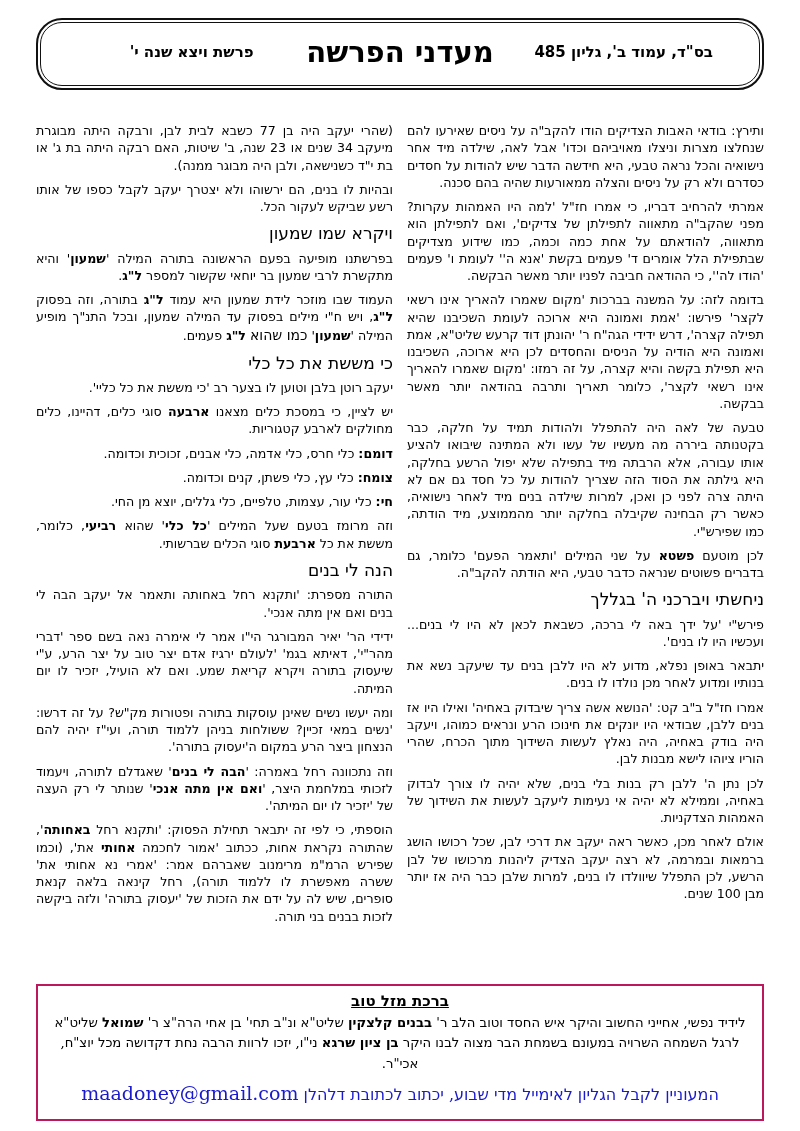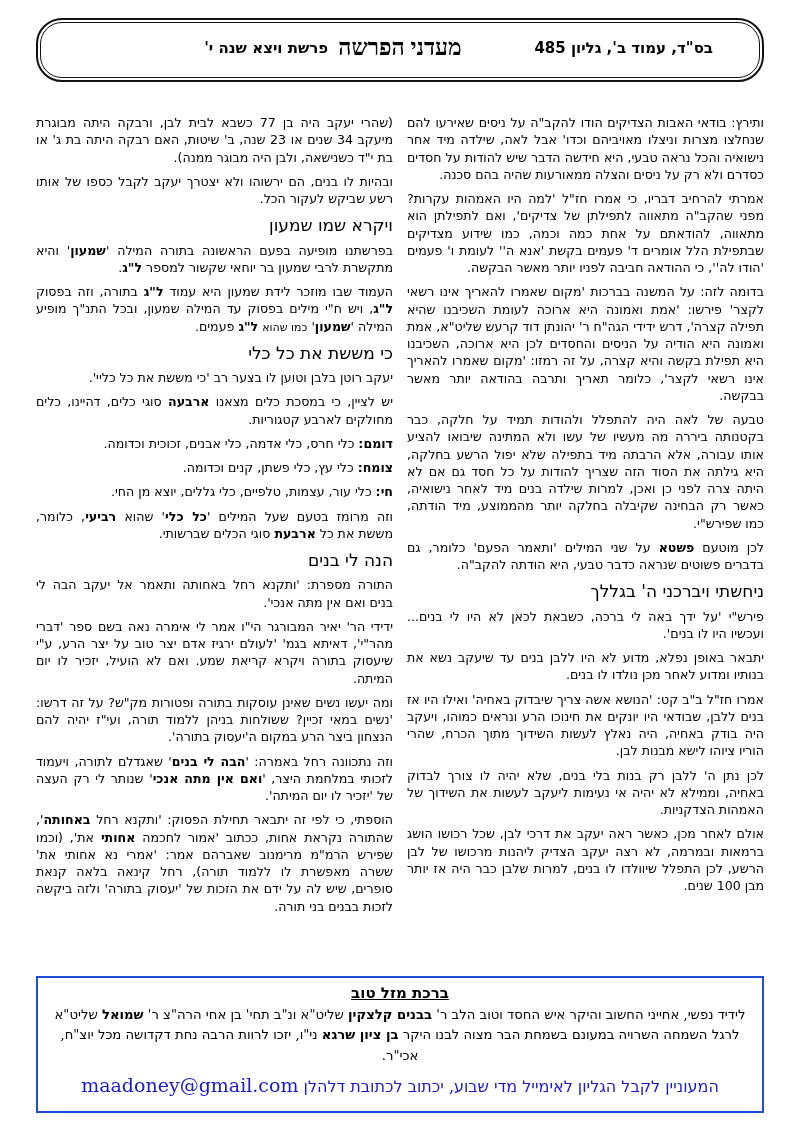--- a/index.html
+++ b/index.html
@@ -22,44 +22,44 @@
     padding:2px;
   }
   .masthead-inner{
     border:1.5px solid #111;
     border-radius:22px;
     display:flex;
     align-items:center;
     padding:12px 46px 16px 46px;
   }
   .h-side{flex:1;font-weight:bold;font-size:15px;white-space:nowrap;}
-  .h-side.left{text-align:right;}
-  .h-center{flex:0 0 auto;font-size:23px;font-weight:bold;padding:0 10px;font-family:Liberation Serif, serif;}
+  .h-side.left{text-align:center;}
+  .h-center{flex:0 0 auto;font-size:29px;font-weight:bold;padding:0 10px;}
   
   .columns{
     display:flex;
     gap:14px;
     margin-top:32px;
     height:856px;
     overflow:hidden;
   }
   .col{
     flex:1;
     font-size:12.6px;
     line-height:1.37;
     text-align:justify;
     overflow:hidden;
   }
   .col p{margin:0 0 7px 0;}
   .col h2{font-size:17px;margin:7px 0 4px 0;font-weight:normal;}
   .b{font-weight:bold;}
-  .small{font-size:11px;margin-top:36px;}
+  .small{font-size:14px;margin-top:36px;}
   
   .footer-box{
-    border:2px solid #1d4ed8;
+    border:2px solid #be185d;
     margin-top:6px;
     padding:6px 12px 10px 12px;
     text-align:center;
     font-family:"DejaVu Serif","DejaVu Sans",serif;
   }
   .box-title{
     font-weight:bold;
     text-decoration:underline;
     font-size:15px;
     margin-bottom:3px;

